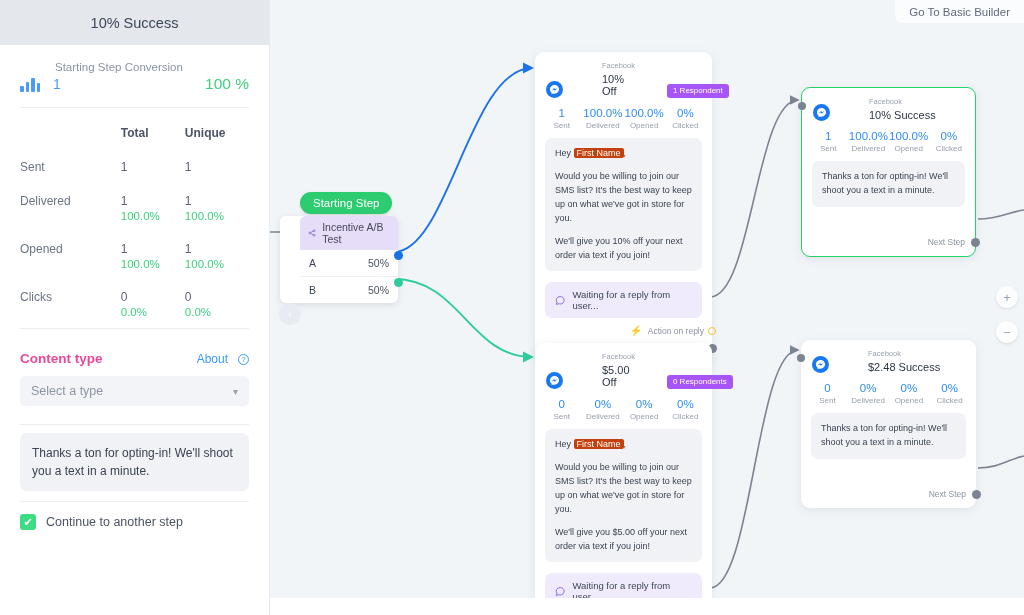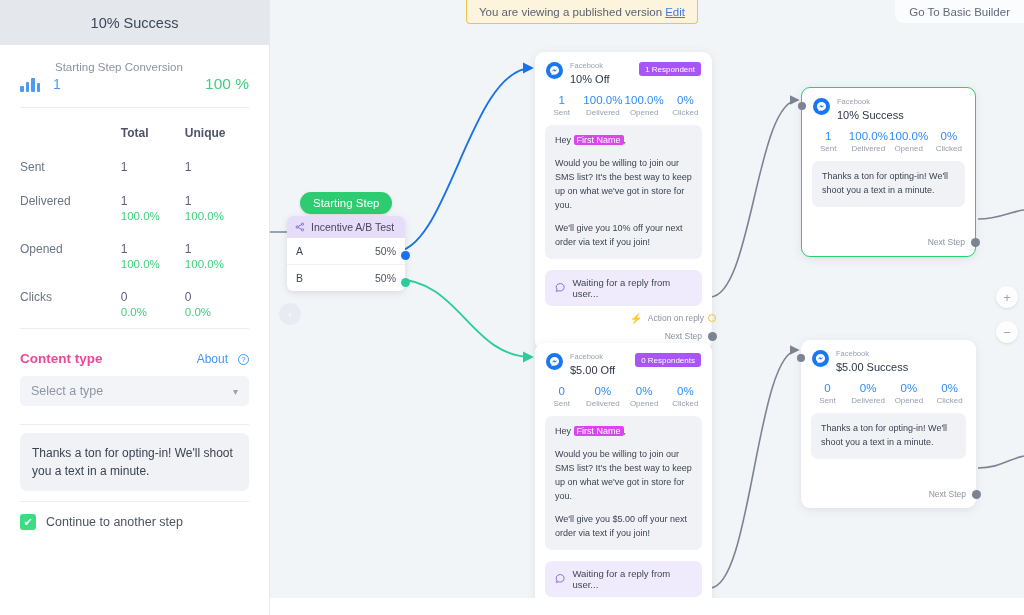--- a/index.html
+++ b/index.html
@@ -106,22 +106,22 @@
   }
 
   
   .start-pill {
     position: absolute; left: 30px; top: 192px; background: #2ecc71; color: #fff;
     font-size: 11.5px; padding: 5px 13px; border-radius: 13px; font-weight: 400;
     box-shadow: 0 1px 3px rgba(0,0,0,.12); z-index: 12;
   }
 
   .ab-node {
-    position: absolute; left: 17px; top: 216px; width: 118px;
-    background: #fff; border-radius: 6px; box-shadow: 0 2px 7px rgba(40,50,80,.13); z-index: 12;
+    position: absolute; left: 10px; top: 216px; width: 118px;
+    background: #fff; border-radius: 6px; box-shadow: 0 2px 7px rgba(40,50,80,.13); z-index: 12; padding-left: 20px;
   }
   .ab-head {
     background: #e6ddf9; border-radius: 6px 6px 0 0; padding: 5px 8px;
     display: flex; align-items: center; gap: 6px; font-size: 10.5px; color: #4a4560;
   }
   .ab-row { display: flex; align-items: center; padding: 7px 9px; font-size: 10.5px; color: #3d4657; }
   .ab-row + .ab-row { border-top: 1px solid #eef0f4; }
   .ab-pct { margin-left: auto; color: #4b5463; }
   .port { position: absolute; width: 9px; height: 9px; border-radius: 50%; }
   .port-a { background: #1b72e8; right: -4.5px; top: 35px; }
@@ -138,21 +138,21 @@
     display: flex; align-items: center; justify-content: center; color: #9aa3b2; font-size: 13px; }
   .zoom-in { top: 286px; }
   .zoom-out { top: 321px; }
 
   
   .card {
     position: absolute; background: #fff; border-radius: 9px;
     box-shadow: 0 2px 10px rgba(40,55,90,.10); z-index: 10;
   }
   .card.selected { border: 1.6px solid #26d366; }
-  .card-head { display: flex; align-items: flex-start; padding: 10px 11px 2px 11px; }
+  .card-head { display: flex; align-items: flex-end; padding: 10px 11px 2px 11px; gap: 32px; }
   .fb-icon {
     width: 17px; height: 17px; border-radius: 50%; background: #1877f2;
     display: flex; align-items: center; justify-content: center; flex: none; margin-right: 7px;
   }
   .fb-icon svg { width: 11px; height: 11px; }
   .head-text { line-height: 1.15; }
   .head-sub { font-size: 7.5px; color: #98a0ae; }
   .head-name { font-size: 11px; color: #2c3545; margin-top: 2px; }
   .resp-badge {
     margin-left: auto; background: #a855f7; color: #fff; font-size: 8px;
@@ -160,21 +160,21 @@
   }
   .metrics { display: flex; padding: 7px 6px 8px 6px; }
   .metric { flex: 1; text-align: center; }
   .metric .v { font-size: 11.5px; color: #2f8cf5; }
   .metric .k { font-size: 8px; color: #98a0ae; margin-top: 2px; }
   .bubble {
     background: #f1f2f5; border-radius: 7px; margin: 0 10px; padding: 9px 10px;
     font-size: 9px; line-height: 1.55; color: #3a4353;
   }
   .bubble p + p { margin-top: 9px; }
-  .tag-fn { background: #d946ef; color: #fff; padding: 0 3px; border-radius: 2px; }
+  .tag-fn { background: #c2410c; color: #fff; padding: 0 3px; border-radius: 2px; }
   .wait-bar {
     background: #efeafc; border-radius: 7px; margin: 11px 10px 0 10px; padding: 7px 10px;
     font-size: 9.5px; color: #3f4857; display: flex; align-items: center; gap: 7px;
   }
   .action-reply {
     display: flex; align-items: center; justify-content: flex-end; gap: 5px;
     font-size: 8.5px; color: #8a92a0; padding: 7px 8px 0 0;
   }
   .bolt { color: #f7c12c; font-size: 10px; }
   .ring { width: 8px; height: 8px; border: 1.4px solid #f7c12c; border-radius: 50%; display: inline-block;
@@ -300,24 +300,20 @@
       <path d="M124,279 C190,279 200,357 262,357" stroke="#2ecc9b" stroke-width="1.9" fill="none" marker-end="url(#ah-green)"></path>
 
       <path d="M440,297 C482,297 486,100 528,100" stroke="#7b8492" stroke-width="1.6" fill="none" marker-end="url(#ah-gray)"></path>
 
       <path d="M440,588 C482,588 486,350 528,350" stroke="#7b8492" stroke-width="1.6" fill="none" marker-end="url(#ah-gray)"></path>
 
       <path d="M708,219 C730,219 738,212 754,210" stroke="#7b8492" stroke-width="1.6" fill="none"></path>
       <path d="M708,468 C730,468 738,459 754,456" stroke="#7b8492" stroke-width="1.6" fill="none"></path>
     </svg>
 
-    <div class="banner">
-      <span>You are viewing a published version</span>
-      <a href="#">Edit</a>
-    </div>
 
     <div class="topright-btn">Go To Basic Builder</div>
 
     <div class="start-pill">Starting Step</div>
 
     <div class="ab-node">
       <div class="ab-head">
         <svg width="10" height="10" viewBox="0 0 16 16">
           <g stroke="#7b5fd4" stroke-width="1.4" fill="none">
             <circle cx="12" cy="3.5" r="1.8"></circle>
@@ -491,21 +487,21 @@
     <div class="card" style="left:531px; top:340px; width:175px;">
       <div class="in-dot"></div>
       <div class="card-head">
         <div class="fb-icon">
           <svg viewBox="0 0 24 24" fill="#fff">
               <path d="M12 2C6.4 2 2 6.2 2 11.6c0 3 1.4 5.7 3.7 7.5v3.4l3.4-1.9c.9.3 1.9.4 2.9.4 5.6 0 10-4.2 10-9.4S17.6 2 12 2zm1 12.5l-2.6-2.7-5 2.7 5.5-5.8 2.6 2.7 4.9-2.7-5.4 5.8z"></path>
             </svg>
         </div>
         <div class="head-text">
           <div class="head-sub">Facebook</div>
-          <div class="head-name">$5.00 Success</div>
+          <div class="head-name">$2.48 Success</div>
         </div>
       </div>
       <div class="metrics">
         <div class="metric">
             <div class="v">0</div>
             <div class="k">Sent</div>
           </div>
         <div class="metric">
             <div class="v">0%</div>
             <div class="k">Delivered</div>

